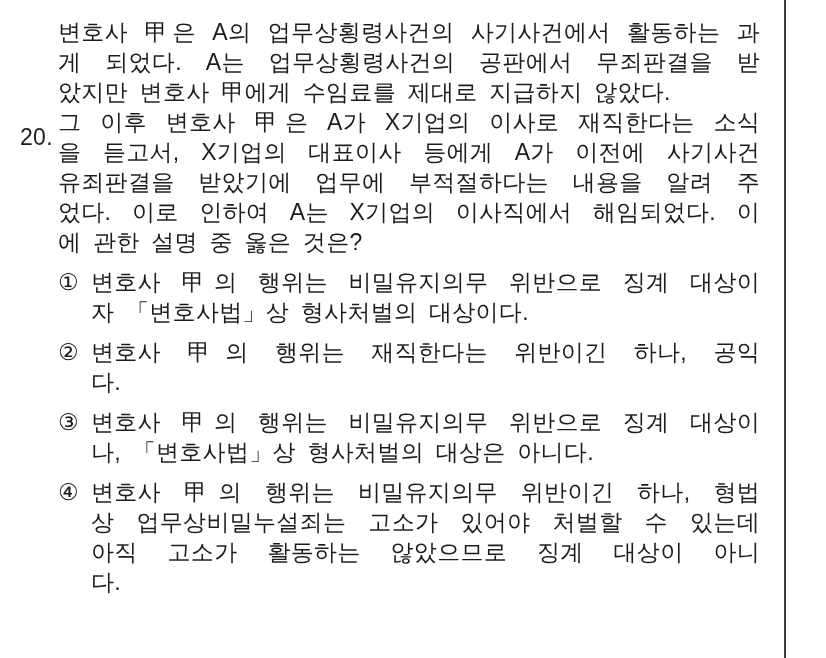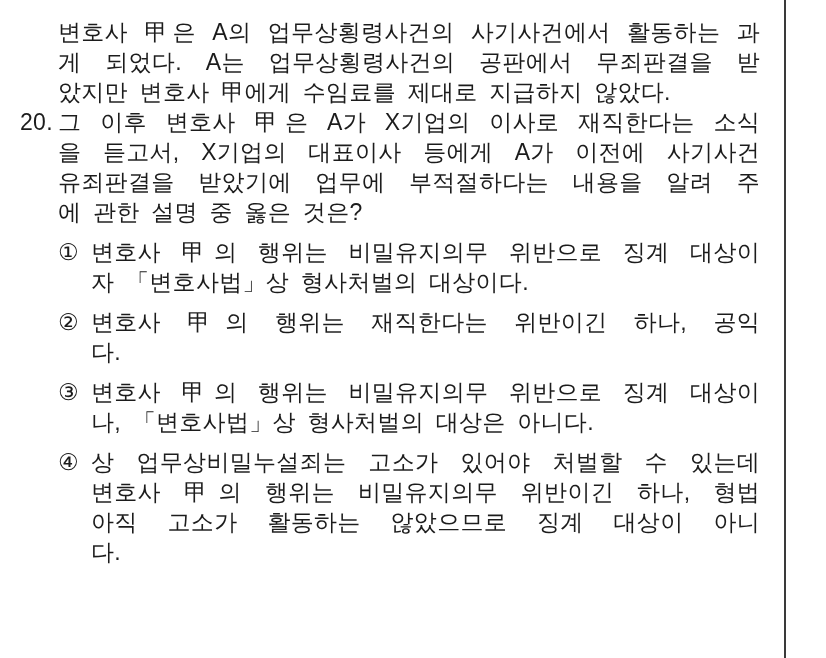--- a/index.html
+++ b/index.html
@@ -79,20 +79,21 @@
   <div class="content">
     <div class="qhead">
       <span class="qnum">20.</span>
       <div class="qlines" id="q-body">
           <div class="tline j">변호사 甲은 A의 업무상횡령사건의 사기사건에서 활동하는 과</div>
           <div class="tline j">게 되었다. A는 업무상횡령사건의 공판에서 무죄판결을 받</div>
           <div class="tline">았지만 변호사 甲에게 수임료를 제대로 지급하지 않았다.</div>
           <div class="tline j">그 이후 변호사 甲은 A가 X기업의 이사로 재직한다는 소식</div>
           <div class="tline j">을 듣고서, X기업의 대표이사 등에게 A가 이전에 사기사건</div>
           <div class="tline j">유죄판결을 받았기에 업무에 부적절하다는 내용을 알려 주</div>
+          <div class="tline j">었다. 이로 인하여 A는 X기업의 이사직에서 해임되었다. 이</div>
           <div class="tline">에 관한 설명 중 옳은 것은?</div>
         </div>
     </div>
     <div class="options" id="options">
         <div class="opt">
           <span class="marker">①</span>
           <div class="olines">
             <div class="tline j">변호사 甲의 행위는 비밀유지의무 위반으로 징계 대상이</div>
             <div class="tline">자 「변호사법」상 형사처벌의 대상이다.</div>
           </div>
@@ -107,22 +108,22 @@
         <div class="opt">
           <span class="marker">③</span>
           <div class="olines">
             <div class="tline j">변호사 甲의 행위는 비밀유지의무 위반으로 징계 대상이</div>
             <div class="tline">나, 「변호사법」상 형사처벌의 대상은 아니다.</div>
           </div>
         </div>
         <div class="opt">
           <span class="marker">④</span>
           <div class="olines">
+            <div class="tline j">변호사 甲의 행위는 비밀유지의무 위반이긴 하나, 형법</div>
             <div class="tline j">상 업무상비밀누설죄는 고소가 있어야 처벌할 수 있는데</div>
-            <div class="tline j">변호사 甲의 행위는 비밀유지의무 위반이긴 하나, 형법</div>
             <div class="tline j">아직 고소가 활동하는 않았으므로 징계 대상이 아니</div>
             <div class="tline">다.</div>
           </div>
         </div>
       </div>
   </div>
   <div class="divider"></div>
 </div>
 
 </body></html>

